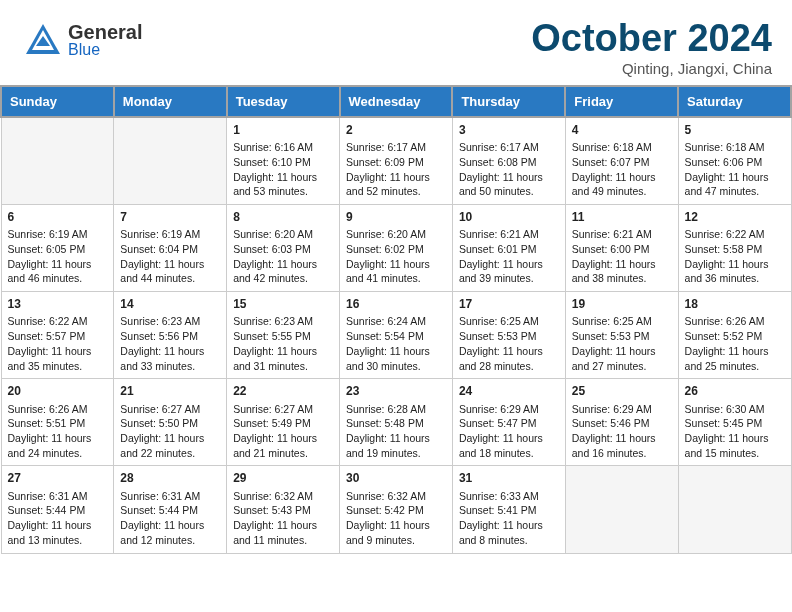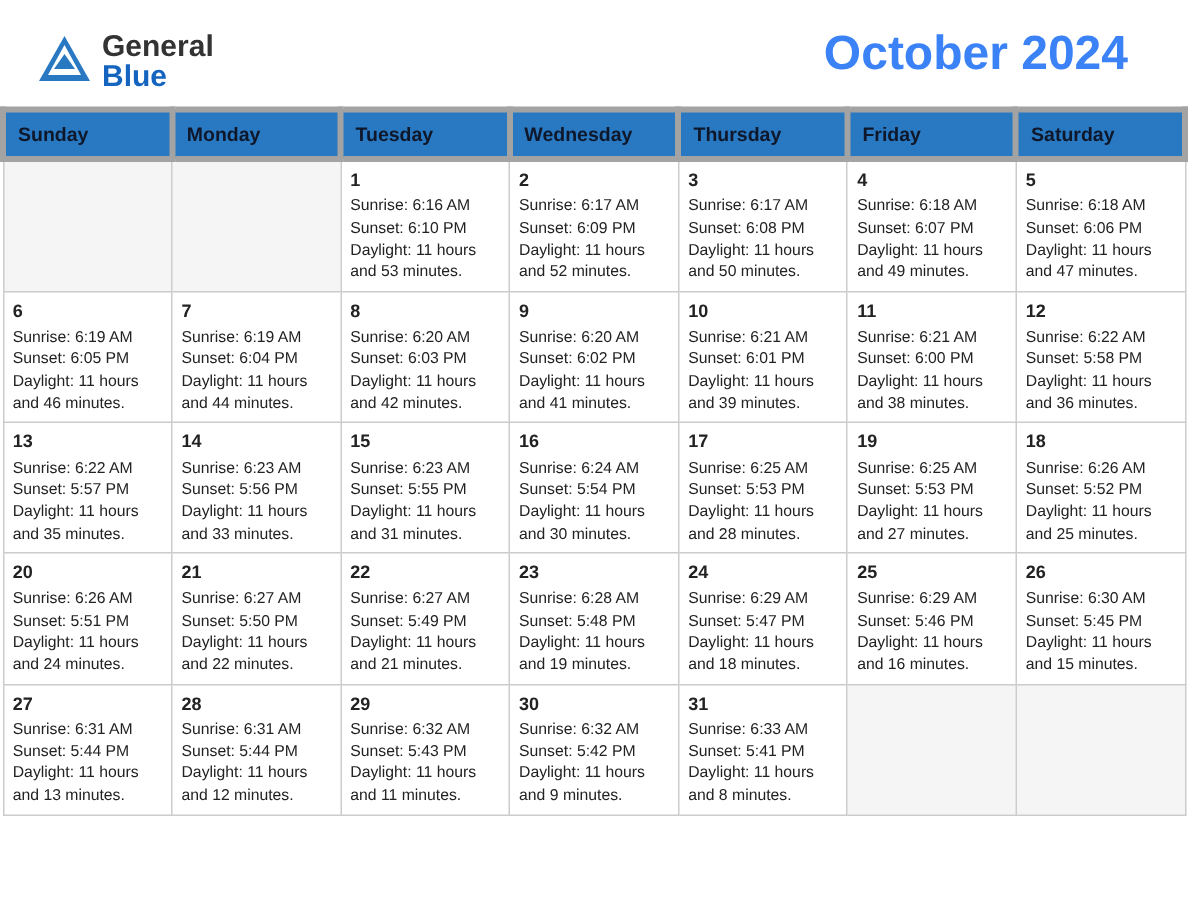--- a/index.html
+++ b/index.html
@@ -13,49 +13,49 @@
     .page {
       width: 792px;
       min-height: 612px;
       background: #fff;
       padding: 0;
     }
     .header {
       display: flex;
       justify-content: space-between;
       align-items: flex-start;
-      padding: 18px 40px 8px 24px;
+      padding: 18px 20px 8px 24px;
     }
     .title-block {
       text-align: right;
     }
     .title-block .month-year {
-      font-size: 32px;
+      font-size: 38px;
       font-weight: bold;
-      color: #3b82f6;
+      color: #0c4a6e;
       line-height: 1.1;
     }
     .title-block .location {
       font-size: 15px;
       color: #555;
     }
     .calendar {
       width: 100%;
       border-collapse: collapse;
       margin: 0;
       font-size: 11px;
     }
     .calendar thead tr th {
       background: #2979c2;
-      color: #0f172a;
+      color: #ffffff;
       font-size: 13px;
       font-weight: bold;
       text-align: left;
       padding: 7px 6px 7px 8px;
-      border: 4px solid #a3a3a3;
+      border: 2px solid #a3a3a3;
     }
     .calendar tbody tr td {
       vertical-align: top;
       border: 1px solid #ccc;
       padding: 4px 5px 5px 6px;
       width: 113px;
       min-height: 78px;
       background: #fff;
       color: #222;
       line-height: 1.45;
@@ -83,22 +83,22 @@
       flex-direction: column;
     }
     .logo-general {
       font-size: 20px;
       font-weight: bold;
       color: #333;
       line-height: 1;
       letter-spacing: 0;
     }
     .logo-blue {
-      font-size: 20px;
-      font-weight: bold;
+      font-size: 16px;
+      font-weight: normal;
       color: #1565c0;
       line-height: 1;
     }
   </style>
 </head>
 <body>
 
 <div class="page">
   <div class="header">
     <div class="logo-wrapper">
@@ -109,20 +109,21 @@
           <polygon points="19,16 26,26 12,26" fill="#2979c2"></polygon>
         </svg>
       </div>
       <div class="logo-name">
         <span class="logo-general">General</span>
         <span class="logo-blue">Blue</span>
       </div>
     </div>
     <div class="title-block">
       <div class="month-year">October 2024</div>
+      <div class="location">Qinting, Jiangxi, China</div>
     </div>
   </div>
 
   <table class="calendar">
     <thead>
       <tr>
       <th>Sunday</th>
           <th>Monday</th>
           <th>Tuesday</th>
           <th>Wednesday</th>

